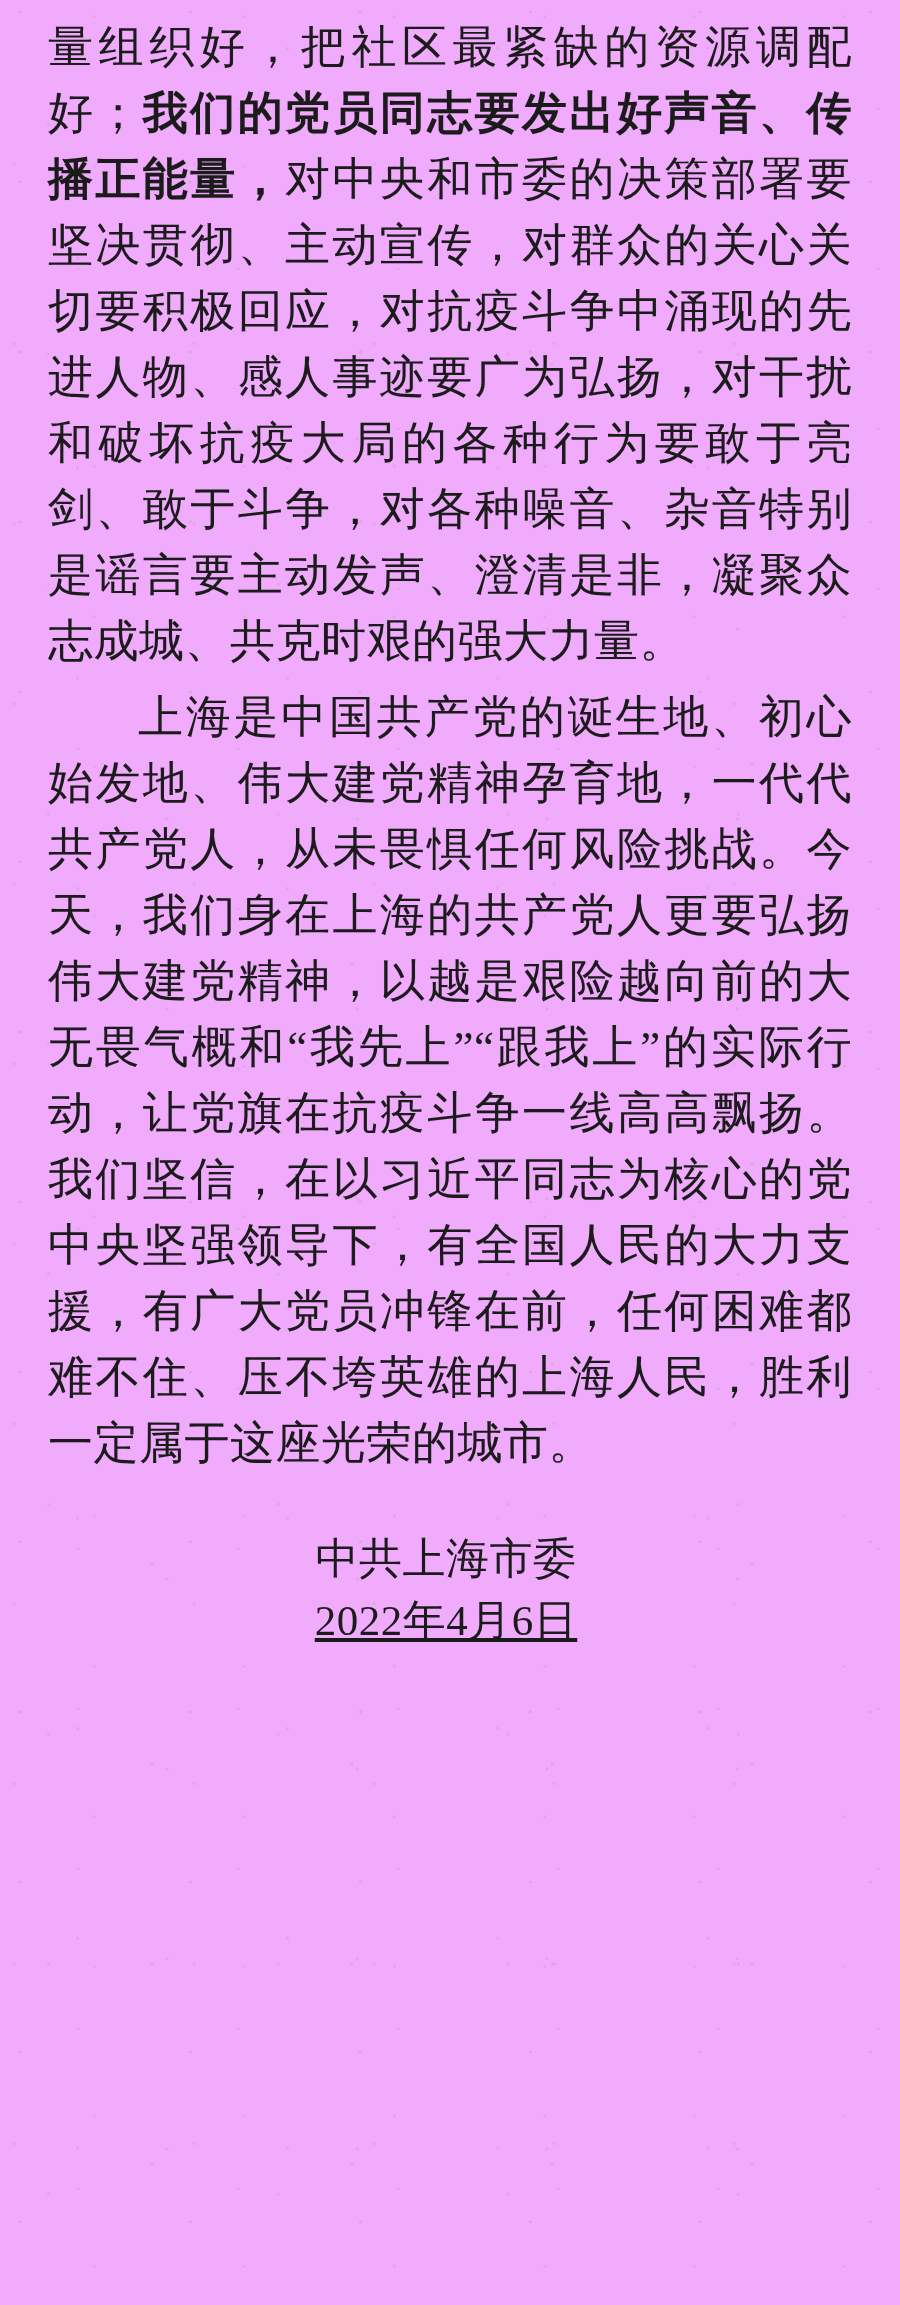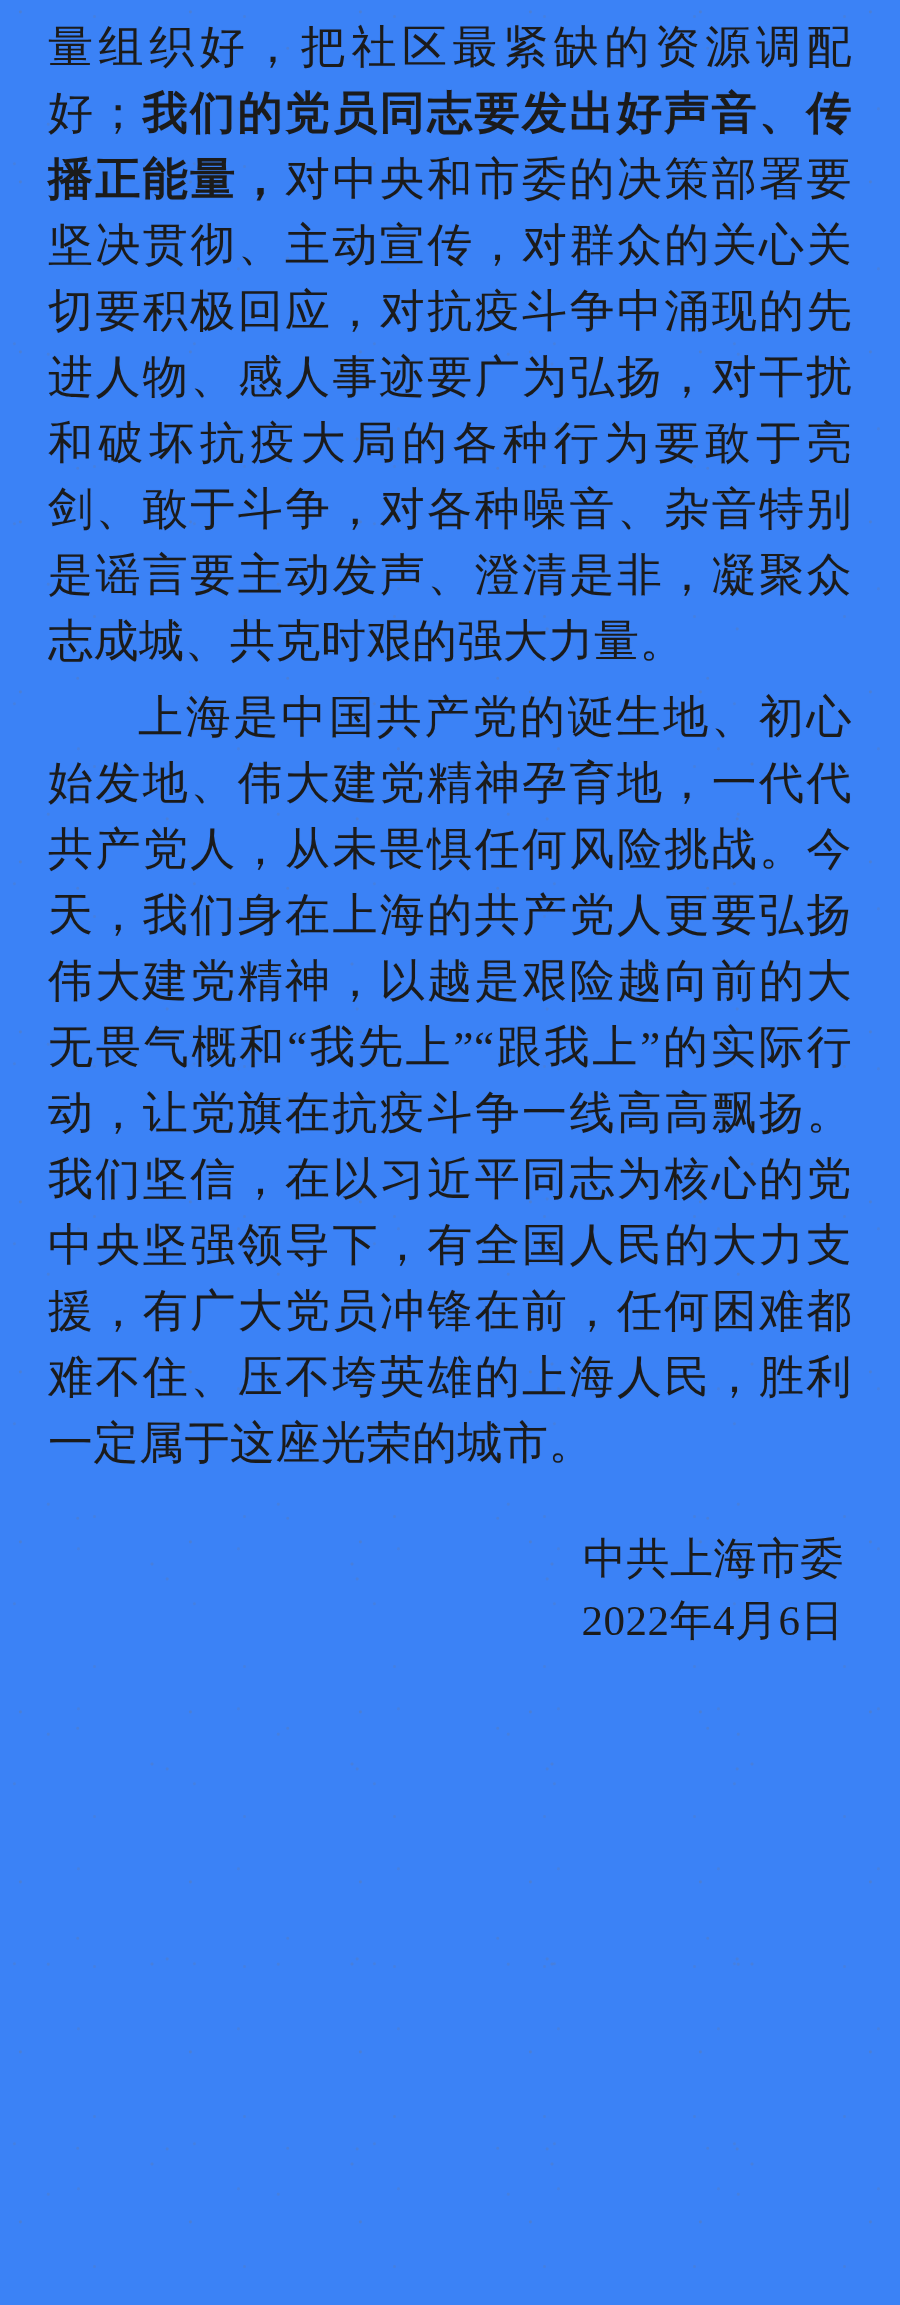--- a/index.html
+++ b/index.html
@@ -13,21 +13,21 @@
     overflow: hidden;
     font-family: "Liberation Serif", "DejaVu Serif", serif;
   }
 
   
   #page {
     position: relative;
     width: 900px;
     height: 2305px;
     box-sizing: border-box;
-    background-color: #3b82f6;
+    background-color: #f0abfc;
     background-image:
       repeating-linear-gradient(92deg,
         rgba(196,160,110,0.20) 0px,
         rgba(196,160,110,0.00) 2px,
         rgba(255,250,238,0.30) 4px,
         rgba(196,160,110,0.00) 6px,
         rgba(196,160,110,0.16) 9px),
       repeating-linear-gradient(178deg,
         rgba(180,142,92,0.13) 0px,
         rgba(180,142,92,0.00) 3px,
@@ -93,23 +93,25 @@
     margin-top: 52px;
     text-align: right;
     color: #1b1b1b;
     font-size: 43px;
     line-height: 62px;
     letter-spacing: 0.5px;
     padding-right: 8px;
   }
   .signature .line {
     display: block;
+    text-align: center;
   }
   .signature .date {
     font-family: "Liberation Serif", "DejaVu Serif", serif;
+    text-decoration: underline;
   }
 </style>
 </head>
 <body>
 
 <div id="page">
   <div id="grain"></div>
 
   <div id="content">
 

